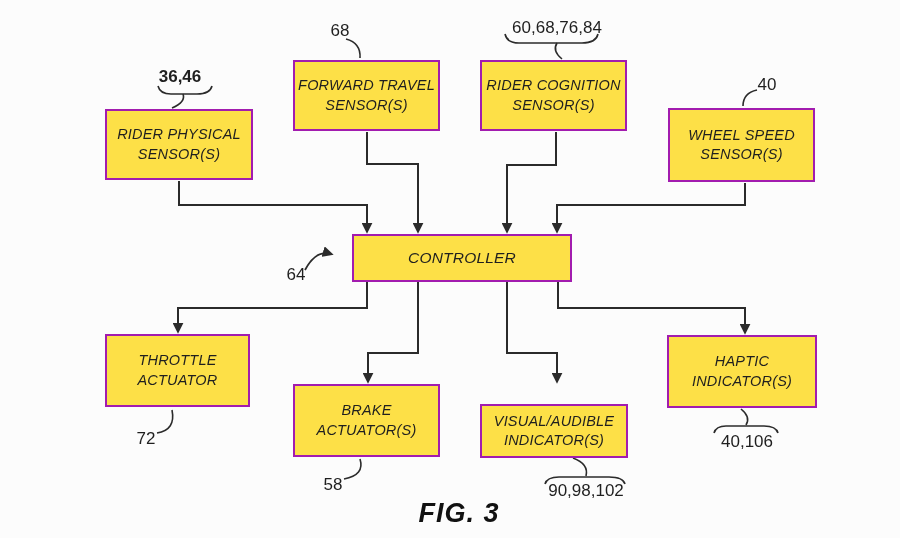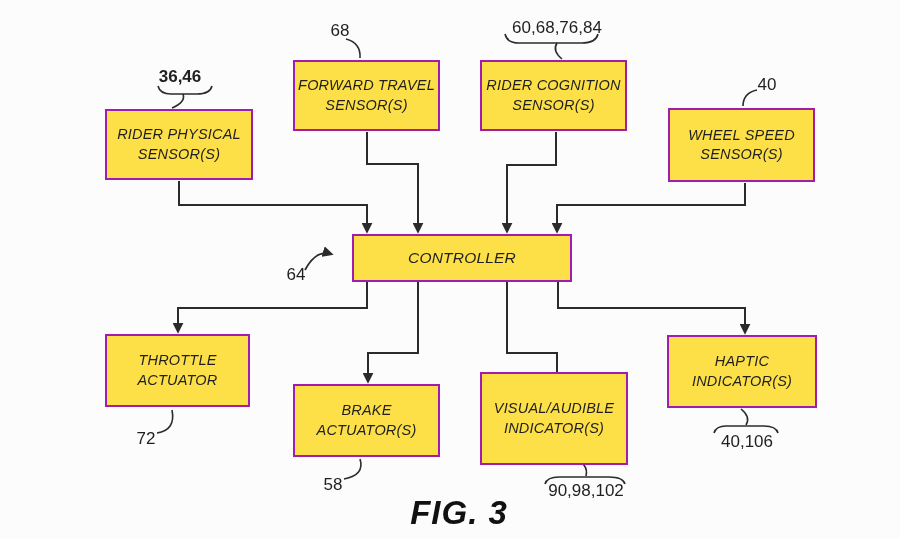--- a/index.html
+++ b/index.html
@@ -28,21 +28,21 @@
   .ref{
     position:absolute;
     transform:translate(-50%,-50%);
     font-size:17px;
     color:#1f1f1f;
     white-space:nowrap;
   }
   .fig-caption{
     position:absolute;
     transform:translate(-50%,-50%);
-    font-size:33px;
+    font-size:27px;
     font-weight:bold;
     font-style:italic;
     letter-spacing:1px;
     color:#111111;
     white-space:nowrap;
   }
 </style>
 </head>
 <body>
 
@@ -103,21 +103,21 @@
   </div>
 
   <div class="node" style="left:105px;top:334px;width:145px;height:73px;">
     <span>THROTTLE
 ACTUATOR</span>
   </div>
   <div class="node" style="left:293px;top:384px;width:147px;height:73px;">
     <span>BRAKE
 ACTUATOR(S)</span>
   </div>
-  <div class="node" style="left:480px;top:372px;width:148px;height:93px;">
+  <div class="node" style="left:480px;top:404px;width:148px;height:54px;">
     <span>VISUAL/AUDIBLE
 INDICATOR(S)</span>
   </div>
   <div class="node" style="left:667px;top:335px;width:150px;height:73px;">
     <span>HAPTIC
 INDICATOR(S)</span>
   </div>
 
   <div class="ref" style="left:180px;top:77px;font-weight:bold;">36,46</div>
   <div class="ref" style="left:340px;top:31px;">68</div>

